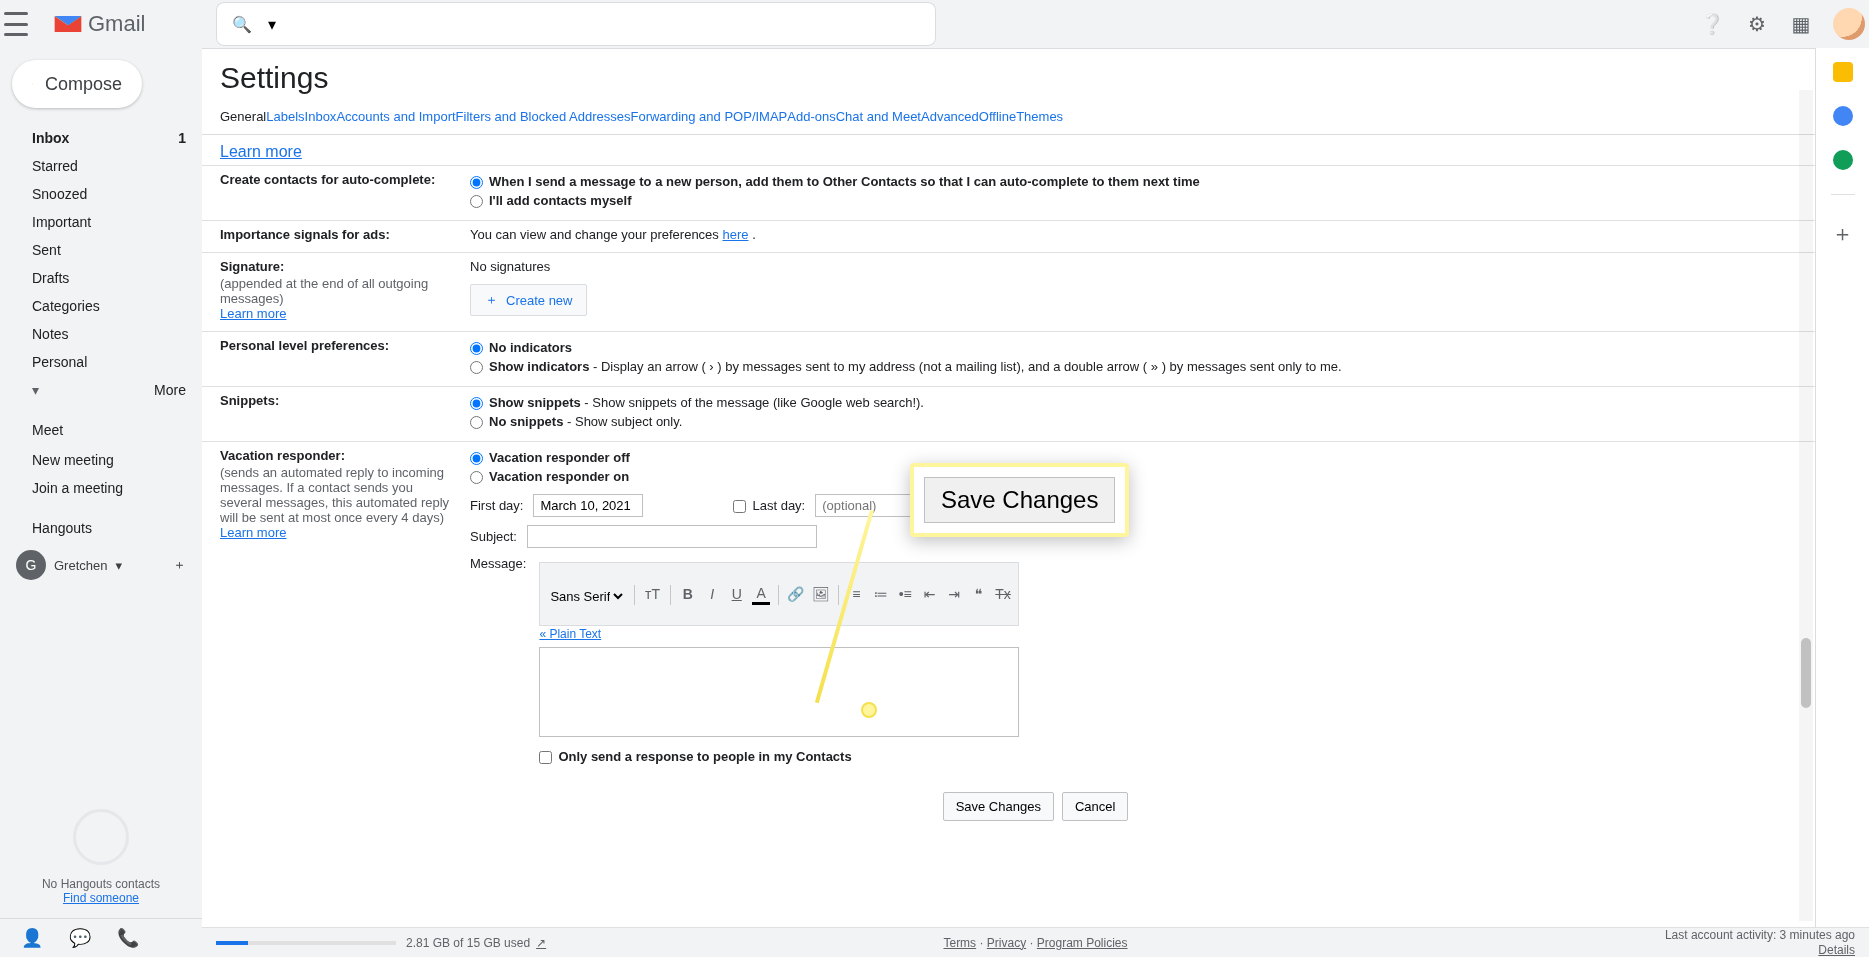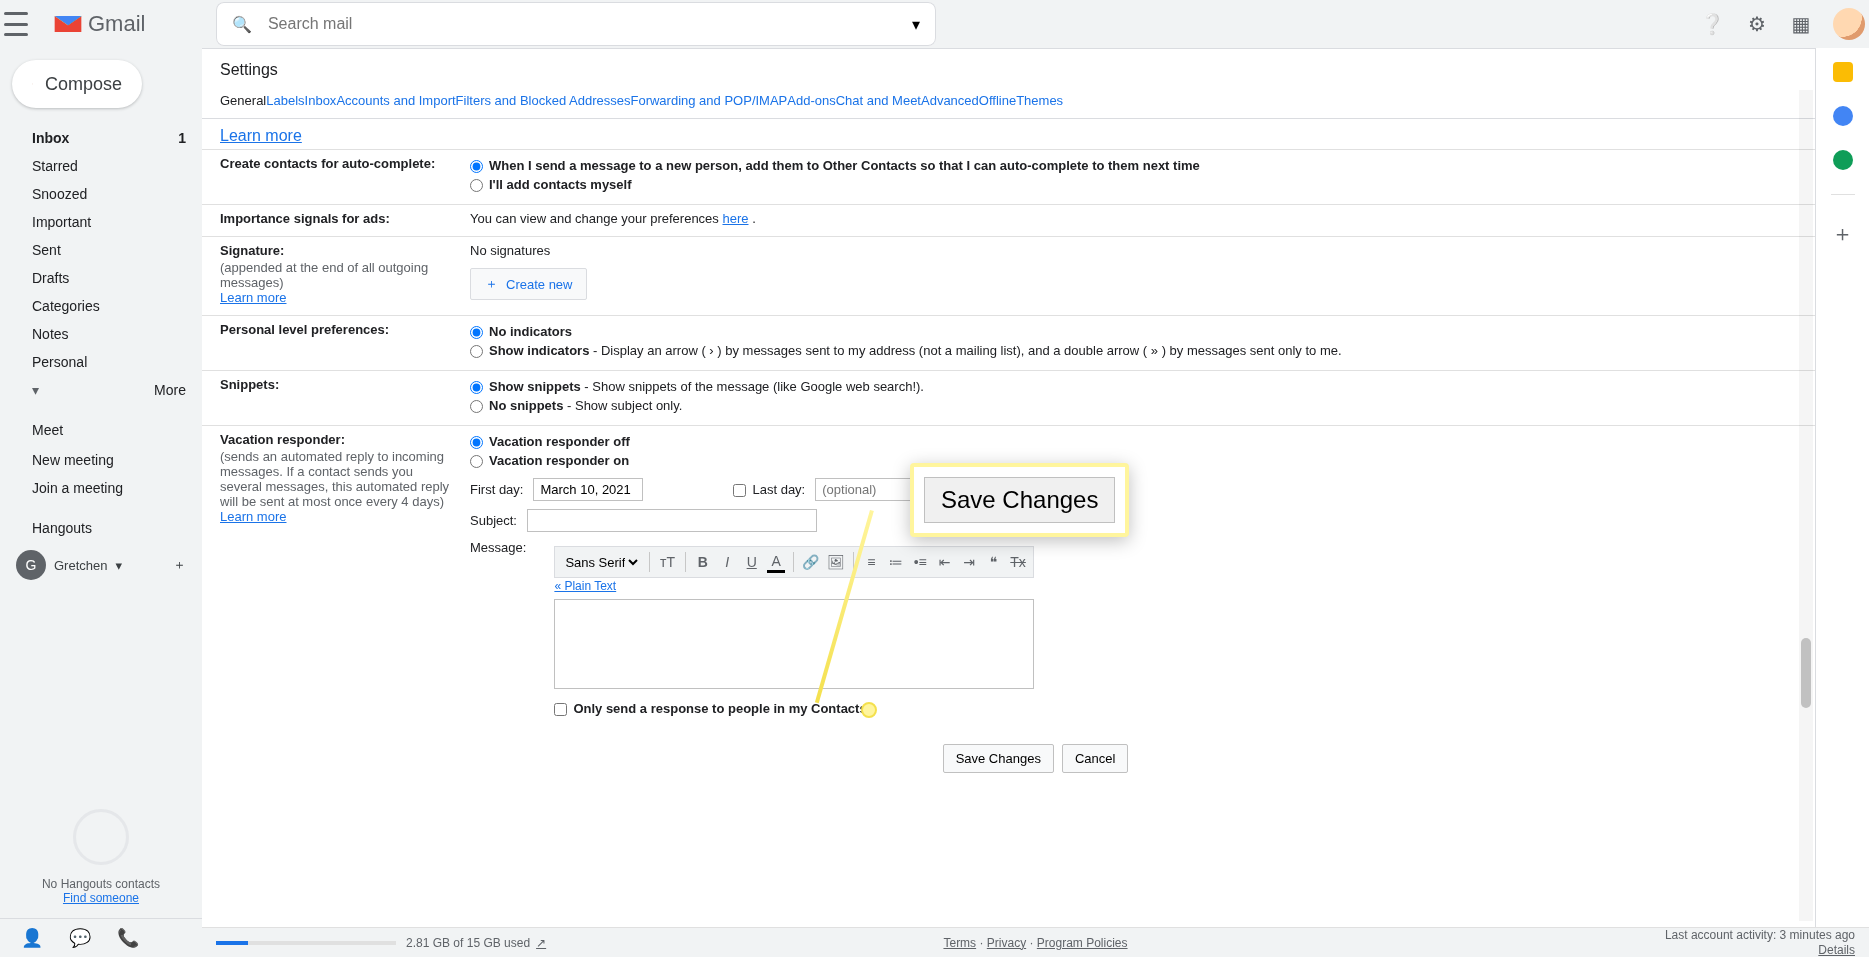--- a/index.html
+++ b/index.html
@@ -32,42 +32,42 @@
   .hangouts-area { margin-top:auto; padding:0 10px 10px; }
   .chip { display:flex; align-items:center; gap:8px; padding:6px 8px; font-size:13px; color:#3c4043; }
   .chip-avatar { width:30px; height:30px; border-radius:50%; background:#5f6368; color:#fff; display:flex; align-items:center; justify-content:center; font-size:14px;}
   .no-hangouts { text-align:center; font-size:12px; color:#5f6368; margin-top:120px; }
   .no-hangouts a { color:#1a73e8; }
   .hangouts-icons { display:flex; gap:26px; justify-content:flex-start; padding:8px 22px; border-top:1px solid #dadce0; }
   .hangouts-icons span { width:22px; height:22px; display:inline-flex; align-items:center; justify-content:center; color:#5f6368; font-size:18px; }
 
   
   .main { flex:1; background:#fff; border-top:1px solid #dadce0; display:flex; flex-direction:column; overflow:hidden; }
-  .title-row { padding:12px 18px 8px; font-size:16px; color:#202124; }
+  .title-row { padding:12px 18px 8px; font-size:30px; color:#202124; }
   .tabs { display:flex; gap:0; padding:0 18px; font-size:13px; color:#1a73e8; border-bottom:1px solid #dadce0; }
   .tabs span { padding:6px 0 10px; cursor:pointer; }
   .tabs span.active { color:#202124; font-weight:500; }
 
   .settings-body { overflow-y:auto; padding: 8px 0 0 0; }
   .row { border-top:1px solid #e0e0e0; display:flex; padding:6px 18px 10px; font-size:13px; color:#202124; }
   .row:first-child { border-top:none; }
   .row .label { width: 250px; padding-right:16px; font-weight:700; }
   .row .label .sub { font-weight:400; color:#5f6368; display:block; margin-top:2px; }
   .row .label a { color:#1a73e8; font-weight:400; }
   .row .content { flex:1; }
   .opt { display:flex; align-items:flex-start; gap:6px; padding:2px 0; }
   .opt input[type=radio],.opt input[type=checkbox] { margin-top:2px; }
   .link { color:#1a73e8; }
   .muted { color:#5f6368; }
 
   .create-new { display:inline-flex; align-items:center; gap:8px; border:1px solid #dadce0; background:#f8f9fa; padding:6px 14px; border-radius:2px; font-size:13px; color:#1a73e8; }
 
   .inline-input { border:1px solid #c0c0c0; padding:3px 6px; font-size:13px; }
 
-  .toolbar { margin-top:6px; display:flex; align-items:center; gap:6px; background:#f1f3f4; border:1px solid #dadce0; padding:4px 6px; width: 480px; }
+  .toolbar { margin-top:6px; display:flex; align-items:flex-end; gap:6px; background:#f1f3f4; border:1px solid #dadce0; padding:20px 6px; width: 480px; }
   .toolbar select { border:none; background:transparent; font-size:13px; }
   .tb-icon { width:22px; height:22px; display:inline-flex; align-items:center; justify-content:center; font-size:14px; color:#5f6368; }
   .sep { width:1px; height:20px; background:#c7c7c7; margin:0 2px; }
 
   .msgbox { width: 480px; height: 90px; border:1px solid #c0c0c0; background:#fff; margin-top:6px; }
 
   .bottom-actions { text-align:center; padding:16px 0 24px; display:flex; gap:8px; justify-content:center; }
   .btn { border:1px solid #c0c0c0; background:#f8f9fa; padding:6px 12px; font-size:13px; border-radius:2px; }
 
   
@@ -108,21 +108,20 @@
     <svg viewBox="0 0 24 24">
         <path fill="#EA4335" d="M2 6l10 7 10-7v12H2z"></path>
         <path fill="#FBBC04" d="M2 6l10 7V6z"></path>
         <path fill="#34A853" d="M22 6l-10 7V6z"></path>
         <path fill="#4285F4" d="M2 6h20l-10 7z"></path>
       </svg>
     <span>Gmail</span>
   </div>
   <div class="search">
     <span class="icon">🔍</span>
-    <input type="text" placeholder="Search mail" style="">
     <span class="icon">▾</span>
   </div>
   <div class="topbar-right">
     <span class="icon">❔</span>
     <span class="icon">⚙</span>
     <span class="icon">▦</span>
     <div class="avatar"></div>
   </div>
 </div>
 
@@ -308,21 +307,21 @@
                 <span>Last day:</span>
               </label>
             <input class="inline-input" style="width: 110px;" placeholder="(optional)">
           </div>
 
           <div style="display:flex; align-items:center; gap:10px; margin-top:8px;">
             <span>Subject:</span>
             <input class="inline-input" style="width: 290px;">
           </div>
 
-          <div style="display:flex; align-items:flex-start; gap:28px; margin-top:8px;">
+          <div style="display:flex; align-items:flex-start; gap:13px; margin-top:8px;">
             <span>Message:</span>
             <div>
               <div class="toolbar">
                 <select><option>Sans Serif</option></select>
                 <span class="sep"></span>
                 <span class="tb-icon">ᴛT</span>
                 <span class="sep"></span>
                 <span class="tb-icon">
                     <b>B</b>
                   </span>

